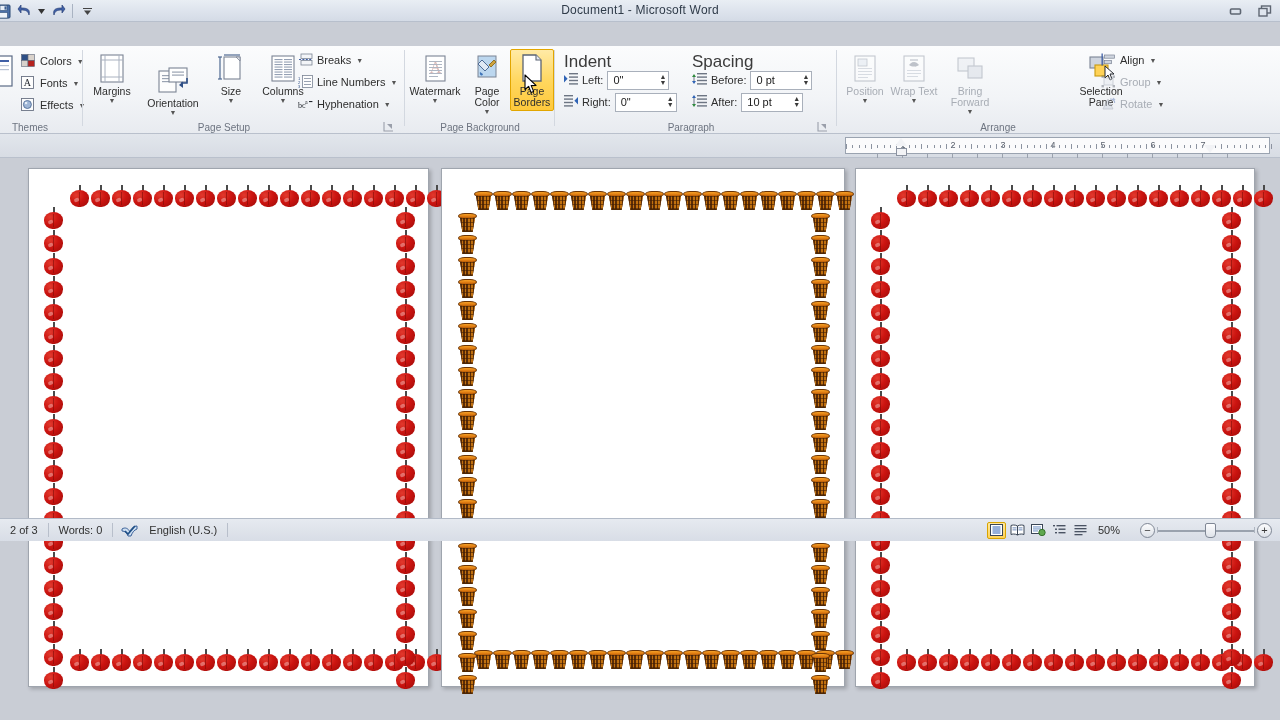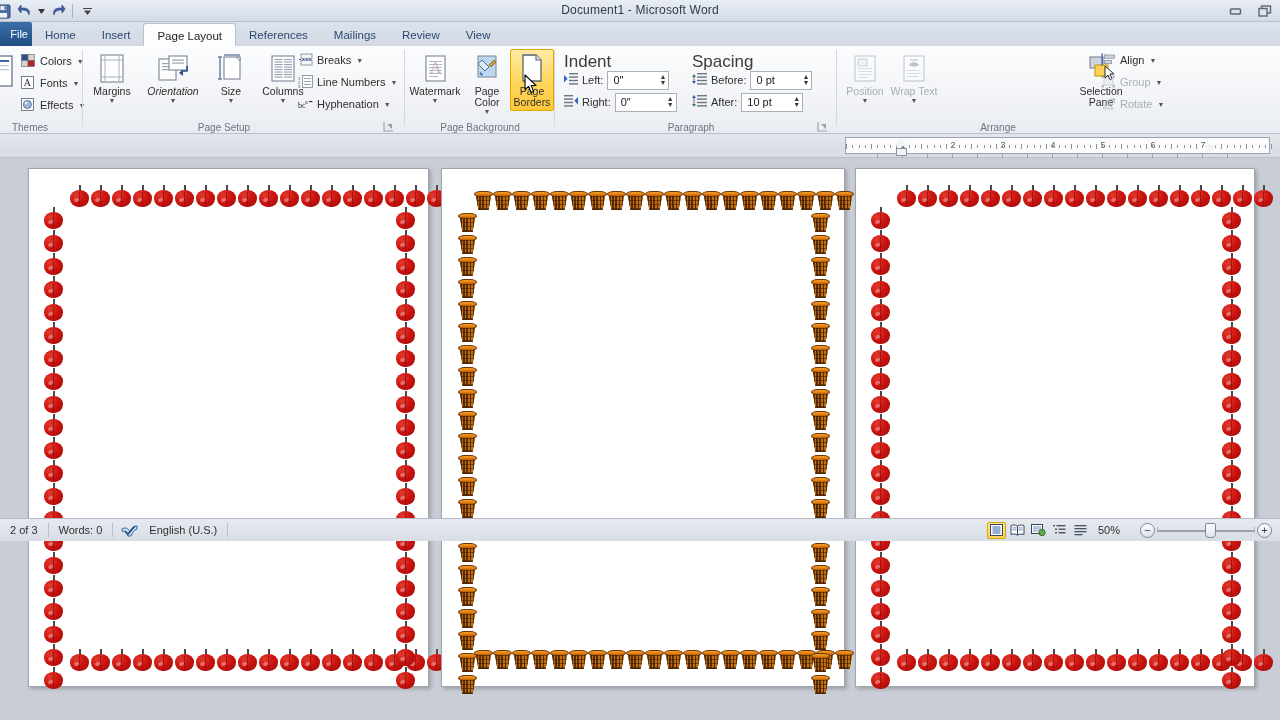--- a/index.html
+++ b/index.html
@@ -273,32 +273,20 @@
       </div>
       <div class="wc">
         <svg width="14" height="12" viewBox="0 0 14 12">
           <rect x="3.5" y="1" width="9" height="7" fill="none" stroke="#5e6672" stroke-width="1.4"></rect>
           <rect x="1" y="3.5" width="8" height="7.5" fill="#dfe5ee" stroke="#5e6672" stroke-width="1.4"></rect>
         </svg>
       </div>
     </div>
   </div>
 
-  <div class="tabstrip">
-    <div class="filetab">File</div>
-    <div class="tabs">
-      <div class="tab">Home</div>
-      <div class="tab">Insert</div>
-      <div class="tab active">Page Layout</div>
-      <div class="tab">References</div>
-      <div class="tab">Mailings</div>
-      <div class="tab">Review</div>
-      <div class="tab">View</div>
-    </div>
-  </div>
 
   <div class="ribbon">
 
     <div class="grp" style="left:-28px;width:110px;">
       <div style="position:absolute;left:8px;top:8px;width:34px;height:46px;">
         <svg width="34" height="42" viewBox="0 0 34 42">
           <rect x="12" y="2" width="20" height="30" fill="#fff" stroke="#5b6b86" stroke-width="1.2"></rect>
           <rect x="15" y="6" width="14" height="2" fill="#3f5fa6"></rect>
           <rect x="15" y="11" width="14" height="1.2" fill="#b9c3d4"></rect>
           <rect x="15" y="15" width="14" height="1.2" fill="#b9c3d4"></rect>
@@ -354,21 +342,21 @@
             <line x1="8" y1="1" x2="8" y2="28" stroke="#aab2c0" stroke-width="1"></line>
             <line x1="22" y1="1" x2="22" y2="28" stroke="#aab2c0" stroke-width="1"></line>
             <line x1="4" y1="6" x2="26" y2="6" stroke="#aab2c0" stroke-width="1"></line>
             <line x1="4" y1="23" x2="26" y2="23" stroke="#aab2c0" stroke-width="1"></line>
           </svg>
         </span>
         <span class="lb">Margins</span>
         <span class="caret">▼</span>
       </div>
 
-      <div class="btn-big" style="left:55px;top:4px;width:68px;font-style:italic;">
+      <div class="btn-big" style="left:55px;top:16px;width:68px;">
         <span class="ic">
           <svg width="32" height="30" viewBox="0 0 32 30">
             <rect x="2" y="5" width="17" height="21" fill="#fdfdfd" stroke="#7b8494" stroke-width="1.1"></rect>
             <rect x="5" y="9" width="11" height="1.2" fill="#9aa3b2"></rect>
             <rect x="5" y="12" width="11" height="1.2" fill="#9aa3b2"></rect>
             <rect x="5" y="15" width="8" height="1.2" fill="#9aa3b2"></rect>
             <rect x="12" y="2" width="18" height="14" fill="#fff" stroke="#7b8494" stroke-width="1.1"></rect>
             <rect x="15" y="5.5" width="12" height="1.2" fill="#9aa3b2"></rect>
             <rect x="15" y="8.5" width="12" height="1.2" fill="#9aa3b2"></rect>
             <path d="M24 17 L30 17 L30 12" fill="none" stroke="#2f4f86" stroke-width="1.6"></path>
@@ -658,20 +646,30 @@
                 <rect x="7" y="16" width="14" height="1"></rect>
                 <rect x="7" y="19" width="14" height="1"></rect>
             <rect x="7" y="22" width="11" height="1"></rect>
               </g>
           </svg>
         </span>
         <span class="lb">Wrap Text</span>
         <span class="caret">▼</span>
       </div>
 
+      <div class="btn-big dim" style="left:101px;top:4px;width:62px;">
+        <span class="ic">
+          <svg width="30" height="30" viewBox="0 0 30 30">
+            <rect x="3" y="4" width="16" height="13" fill="#e4e8ee" stroke="#7b8494" stroke-width="1.1"></rect>
+            <rect x="13" y="12" width="14" height="12" fill="#cfd5df" stroke="#7b8494" stroke-width="1.1"></rect>
+          </svg>
+        </span>
+        <span class="lb">Bring Forward</span>
+        <span class="caret">▼</span>
+      </div>
 
 
       <div class="btn-big" style="left:232px;top:4px;width:62px;">
         <span class="ic">
           <svg width="30" height="30" viewBox="0 0 30 30">
             <rect x="4" y="3" width="13" height="11" fill="#cfd5df" stroke="#7b8494" stroke-width="1.1"></rect>
             <rect x="9" y="11" width="13" height="11" fill="#ffd257" stroke="#c79a11" stroke-width="1.1"></rect>
             <path d="M19 12 L19 24 L22 21 L24 26 L26 25 L24 20 L28 20 Z" fill="#fff" stroke="#23272e" stroke-width="1"></path>
           </svg>
         </span>

